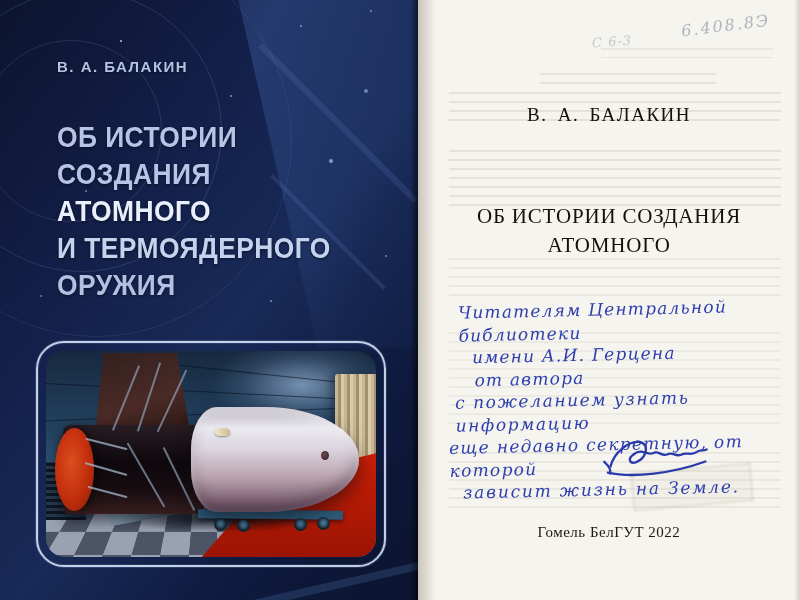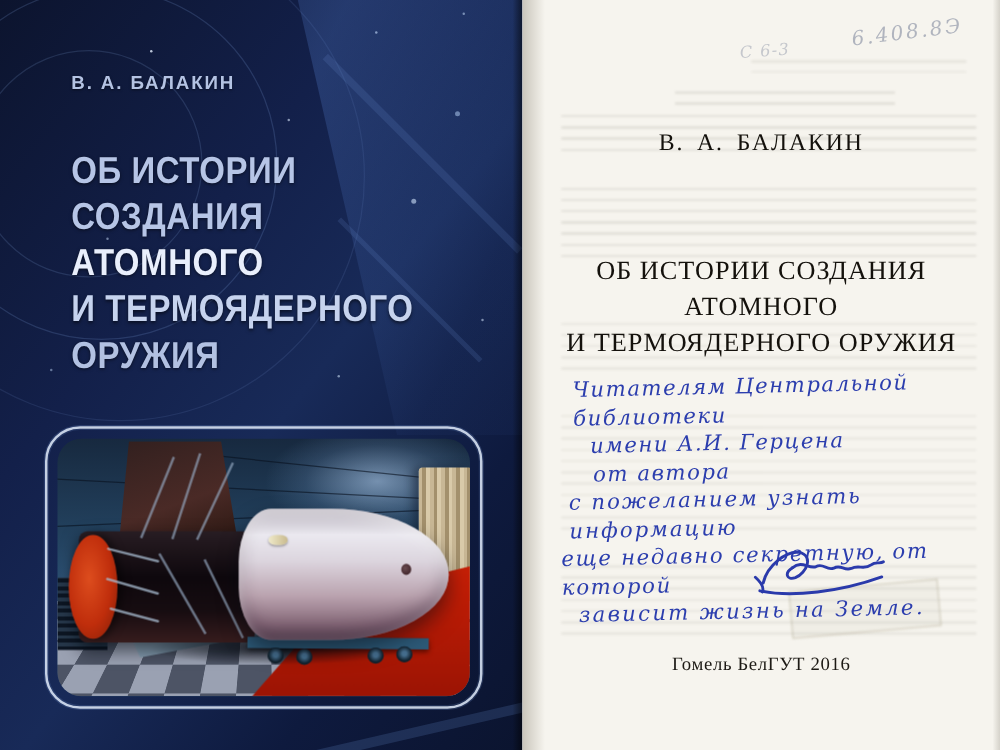--- a/index.html
+++ b/index.html
@@ -223,36 +223,35 @@
     <div class="ghost g4"></div>
     <div class="ghost g5"></div>
     <div class="ghost g6"></div>
     <div class="stamp-ghost"></div>
 
     <div class="page-author">В. А. БАЛАКИН</div>
 
     <div class="page-title">
       <div>ОБ ИСТОРИИ СОЗДАНИЯ</div>
       <div>АТОМНОГО</div>
-      <div>И ТЕРМОЯДЕРНОГО ОРУЖИЯ</div>
     </div>
 
     <div class="inscription">
       <div class="ins-line">Читателям Центральной библиотеки</div>
       <div class="ins-line">имени А.И. Герцена</div>
       <div class="ins-line">от автора</div>
       <div class="ins-line">с пожеланием узнать информацию</div>
       <div class="ins-line">еще недавно секретную, от которой</div>
       <div class="ins-line">зависит жизнь на Земле.</div>
     </div>
 
     <svg class="signature" viewBox="0 0 115 46">
       <g fill="none" stroke="#2a3aab" stroke-width="2.3" stroke-linecap="round">
         <path d="M10 32 C14 18 30 7 40 9 C52 12 45 26 36 29 C29 31 27 25 34 21"></path>
         <path d="M34 21 C42 15 47 23 53 21 C59 18 61 25 67 23 C73 20 75 26 81 24 C87 21 91 26 97 22 C101 19 104 22 107 20"></path>
         <path d="M4 27 C8 31 11 35 9 39"></path>
         <path d="M7 38 C32 45 72 42 105 32"></path>
       </g>
     </svg>
 
-    <div class="imprint">Гомель БелГУТ 2016</div>
+    <div class="imprint">Гомель БелГУТ 2022</div>
   </div>
 </div>
 
 </body></html>

